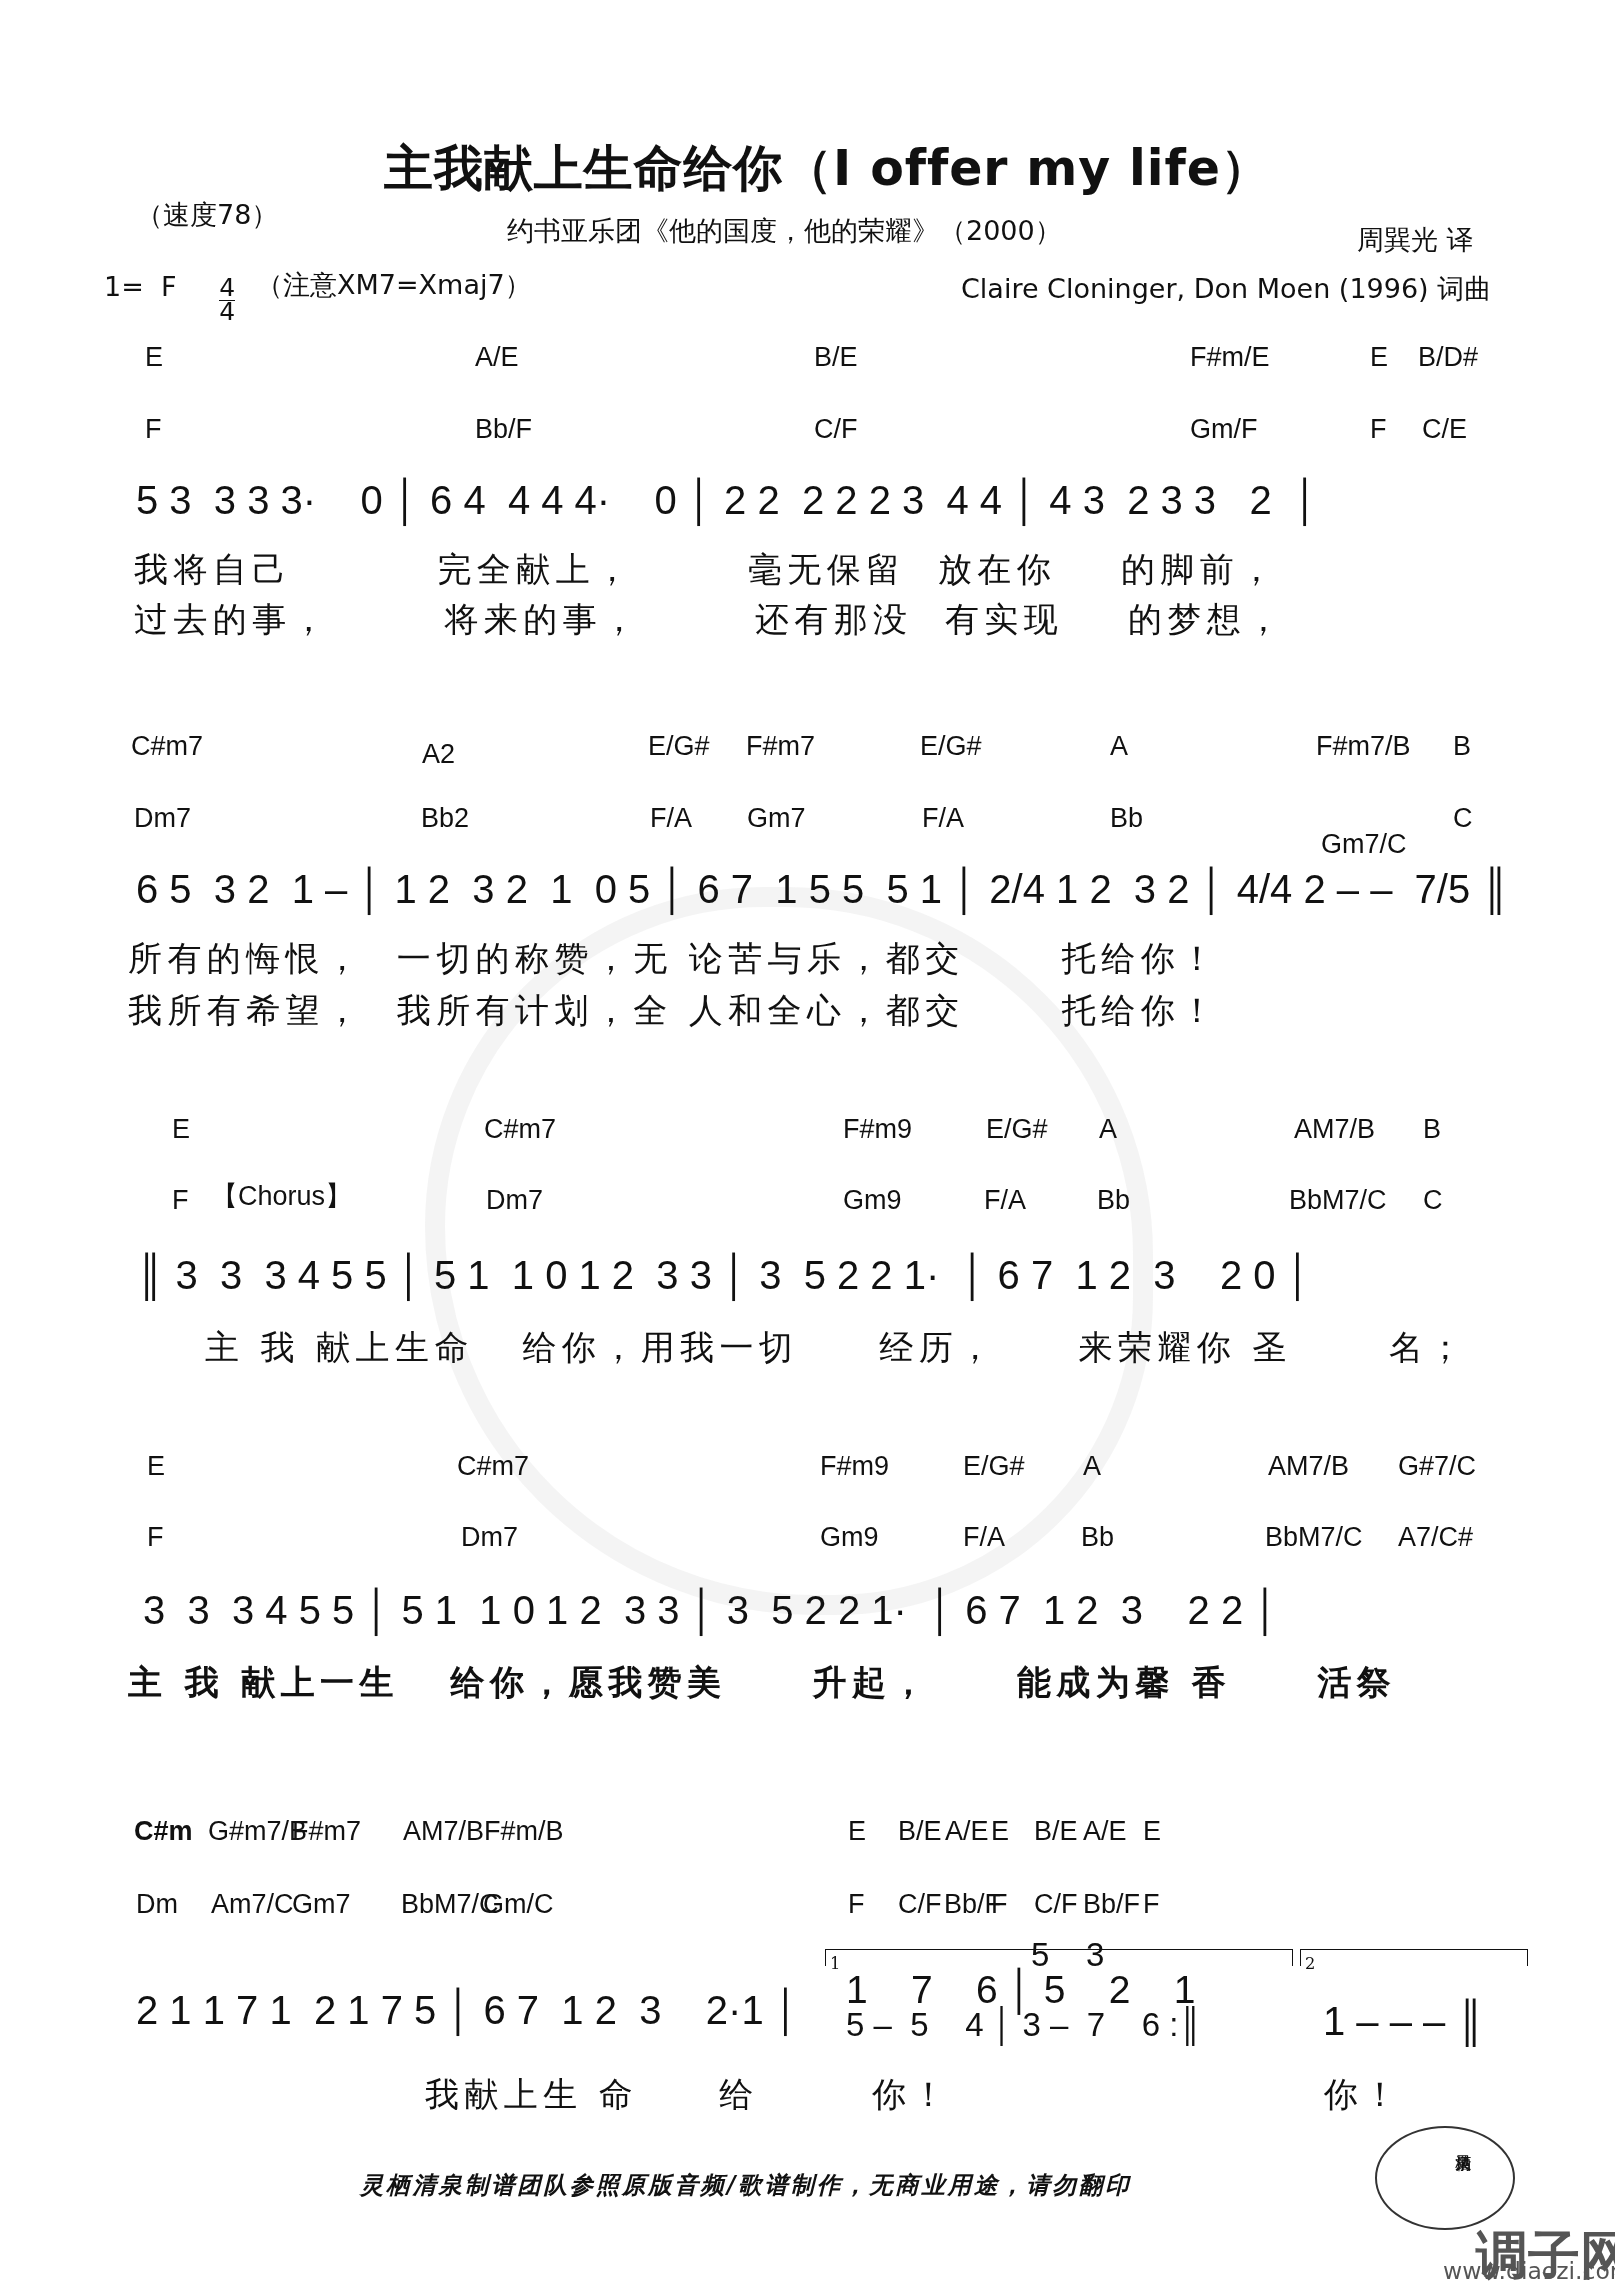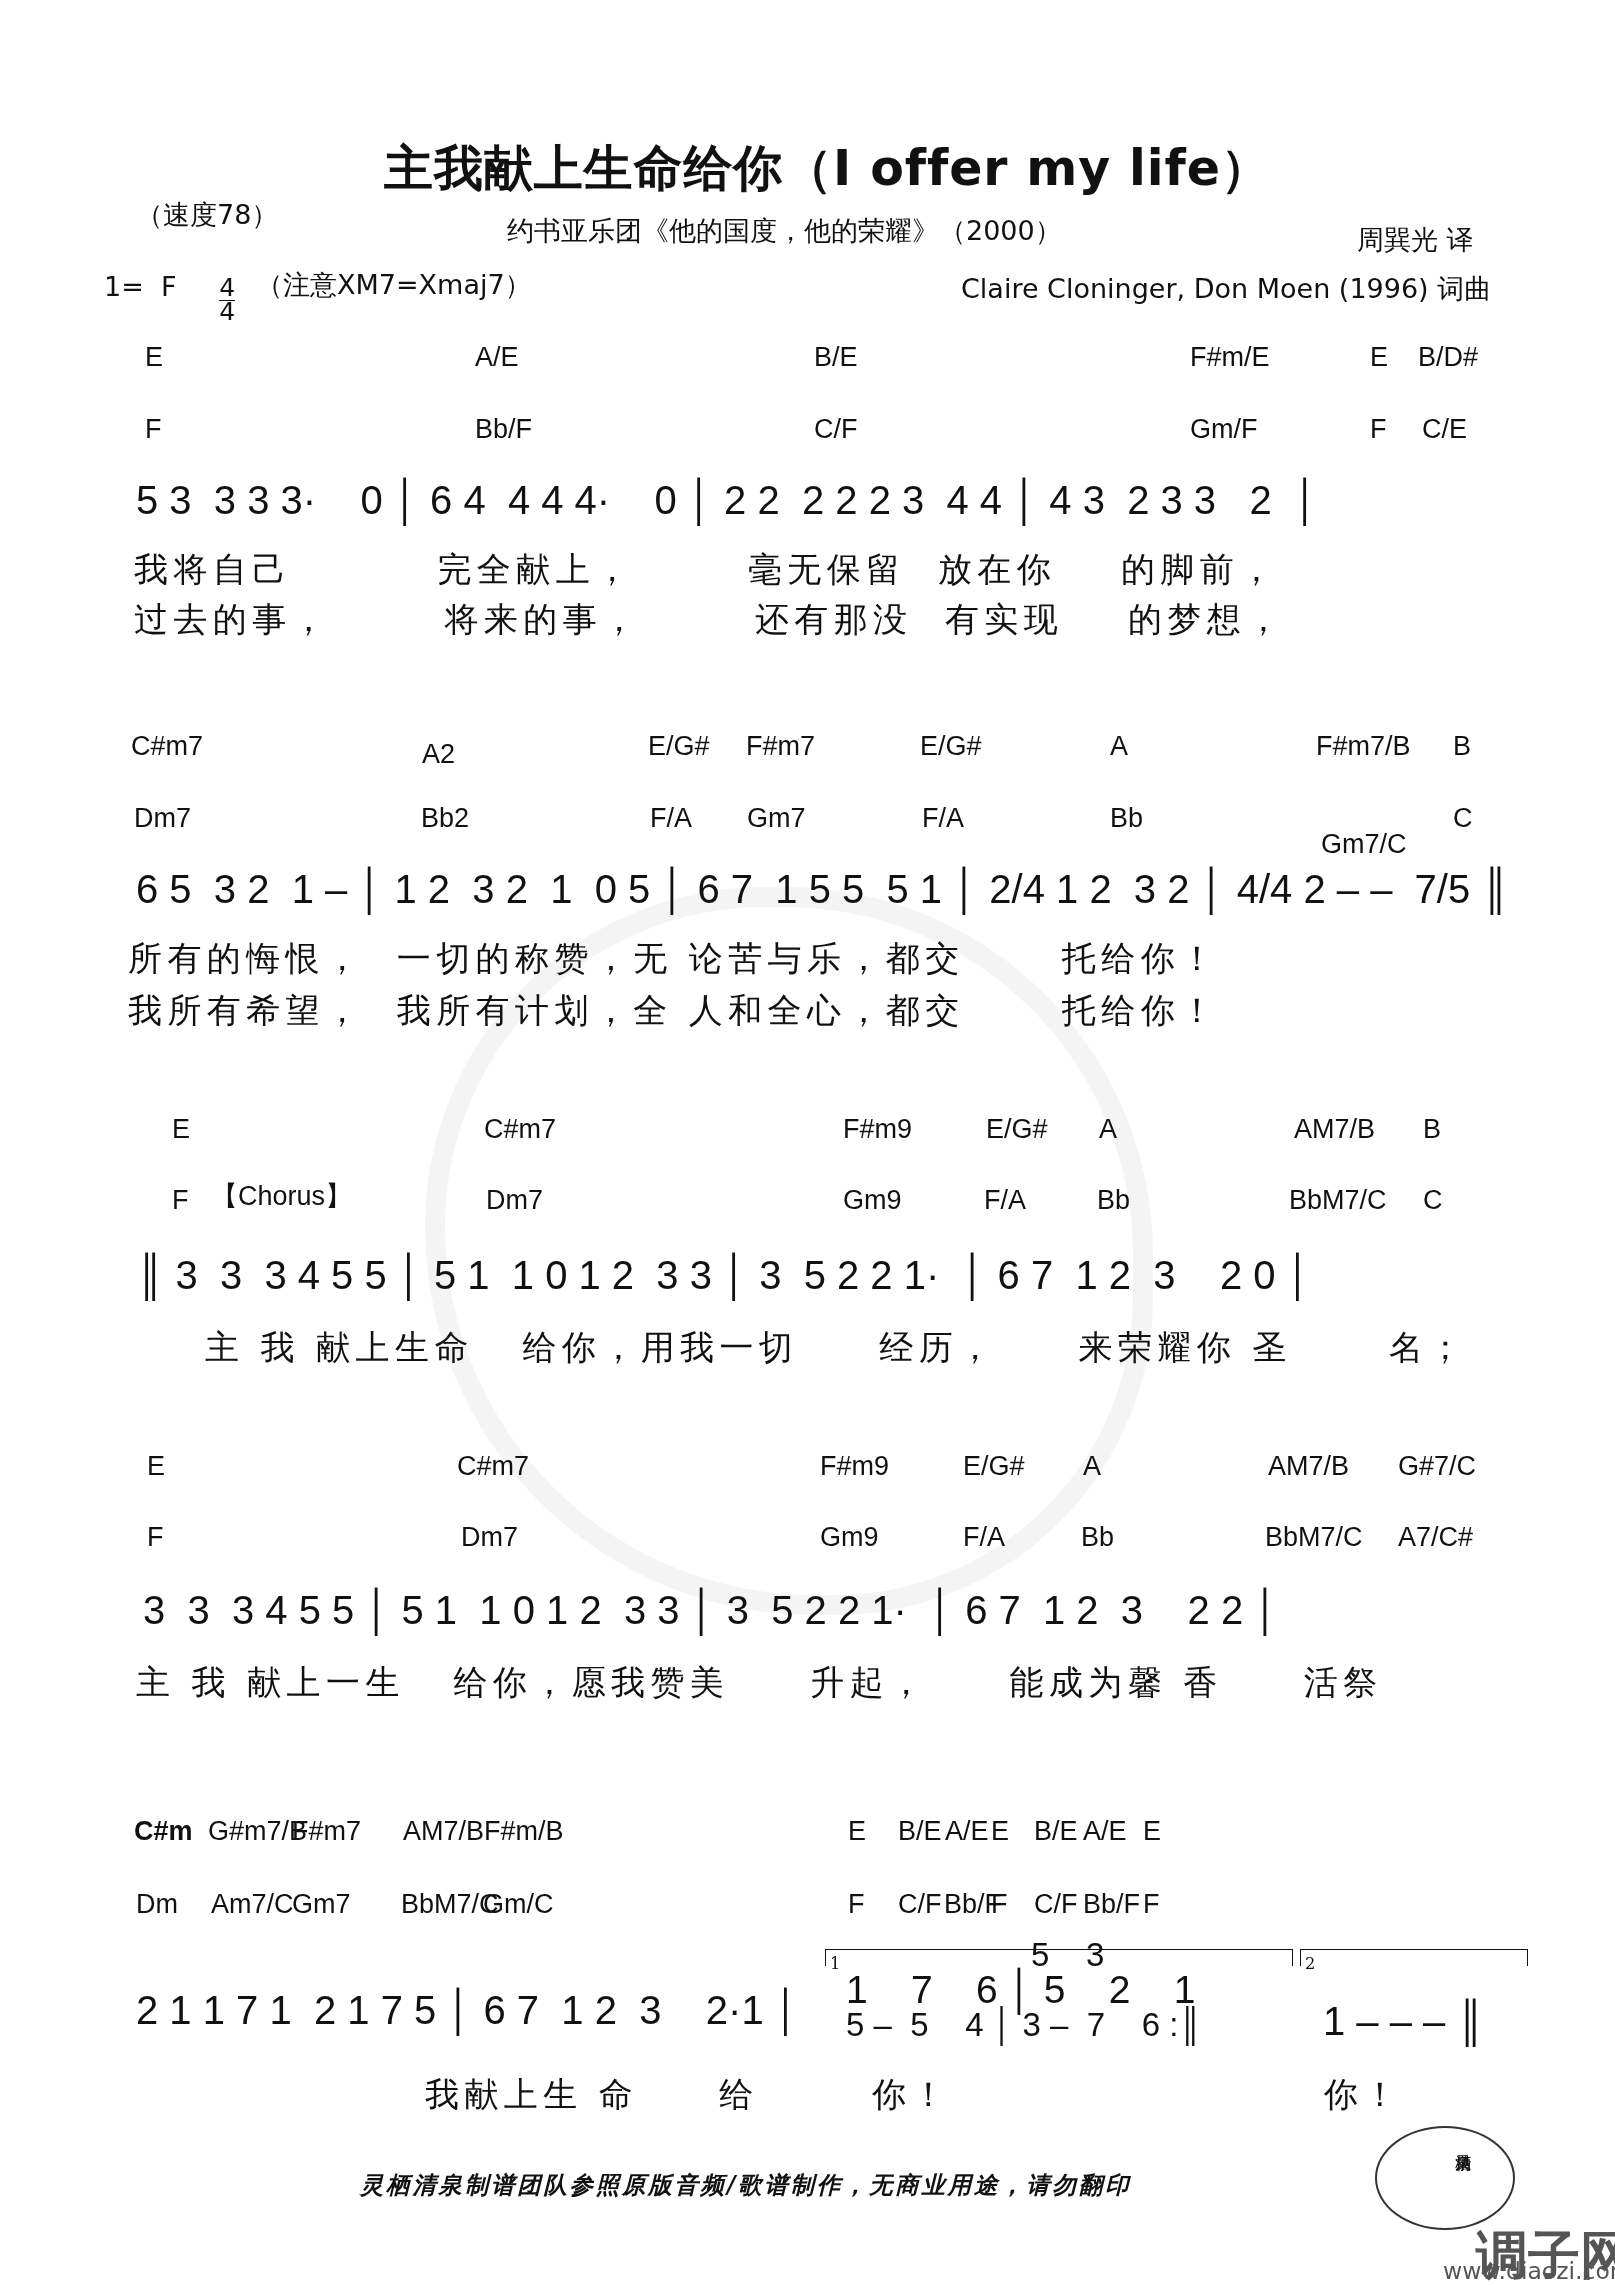--- a/index.html
+++ b/index.html
@@ -119,21 +119,21 @@
     <div id="r3f">
       <div class="abs chord" style="left: 147px; top: 1522px;">F</div>
       <div class="abs chord" style="left: 461px; top: 1522px;">Dm7</div>
       <div class="abs chord" style="left: 820px; top: 1522px;">Gm9</div>
       <div class="abs chord" style="left: 963px; top: 1522px;">F/A</div>
       <div class="abs chord" style="left: 1081px; top: 1522px;">Bb</div>
       <div class="abs chord" style="left: 1265px; top: 1522px;">BbM7/C</div>
       <div class="abs chord" style="left: 1398px; top: 1522px;">A7/C#</div>
     </div>
   <div class="abs note" style="left:143px;top:1588px;">3  3  3 4 5 5 │ 5 1  1 0 1 2  3 3 │ 3  5 2 2 1·  │ 6 7  1 2  3    2 2 │</div>
-  <div class="abs lyr" style="left:136px;top:1660px;">主 我 献上一生   给你，愿我赞美     升起，     能成为馨 香     活祭</div>
+  <div class="abs lyr" style="left:128px;top:1660px;font-weight:bold;">主 我 献上一生   给你，愿我赞美     升起，     能成为馨 香     活祭</div>
 </div>
 
 <div>
   <div id="r4e">
       <div class="abs chord" style="left: 134px; top: 1816px; font-weight: bold;">C#m</div>
       <div class="abs chord" style="left: 208px; top: 1816px;">G#m7/B</div>
       <div class="abs chord" style="left: 292px; top: 1816px;">F#m7</div>
       <div class="abs chord" style="left: 403px; top: 1816px;">AM7/B</div>
       <div class="abs chord" style="left: 484px; top: 1816px;">F#m/B</div>
       <div class="abs chord" style="left: 848px; top: 1816px;">E</div>

